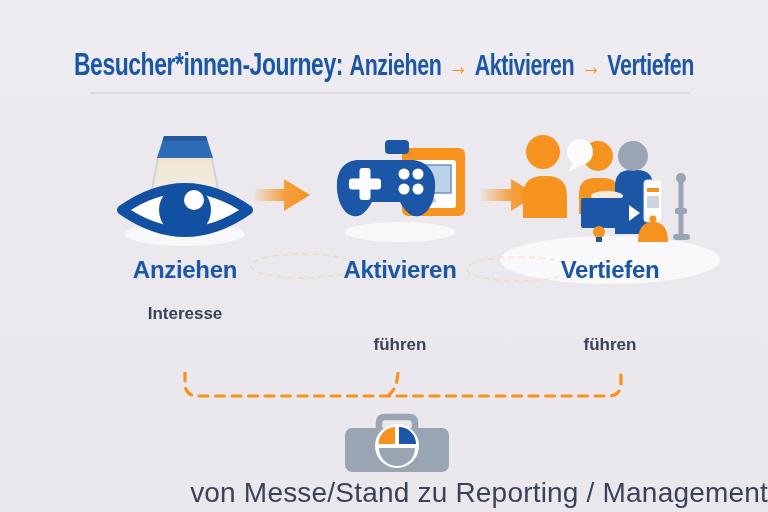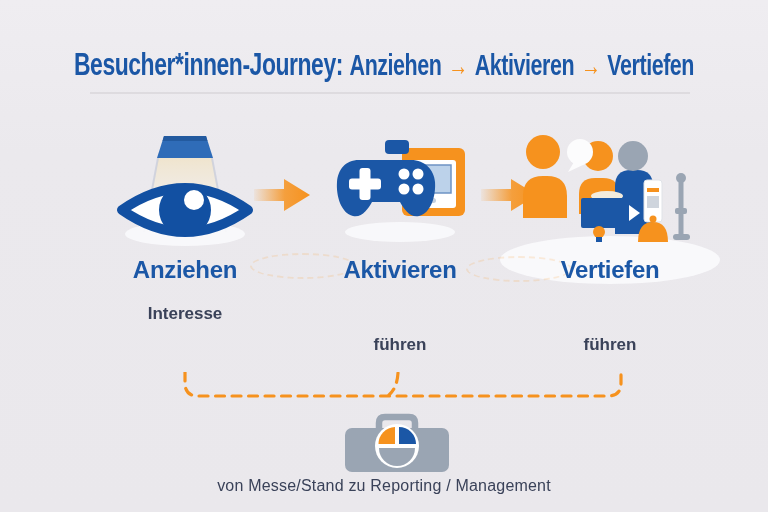--- a/index.html
+++ b/index.html
@@ -37,22 +37,22 @@
   .flow-arrow{position:absolute; top:175px; width:60px; height:40px;}
   .flow-arrow.a1{left:254px;} .flow-arrow.a2{left:481px;}
   .deco-oval{
     position:absolute; border:2px dashed rgba(246,146,30,.28); border-radius:50%;
     width:106px; height:26px; opacity:.55;
   }
   .deco-oval.o1{left:250px; top:253px;} .deco-oval.o2{left:466px; top:256px;}
   .bracket{position:absolute; left:183px; top:372px; width:440px; height:28px;}
   .toolbox{position:absolute; left:343px; top:412px; width:108px; height:62px;}
   .caption{
-    position:absolute; top:477px; left:0; width:100%; text-align:center;
-    font-size:16px; color:var(--dark); letter-spacing:.2px;
+    position:absolute; top:477px; left:0; width:100%; text-align:right;
+    font-size:28px; color:var(--dark); letter-spacing:.2px;
   }
   .f-blue{fill:var(--blue);} .f-orange{fill:var(--orange);} .f-gray{fill:var(--gray);}
   .f-white{fill:#ffffff;} .f-paper{fill:#fcfcfd;} .f-shadow{fill:#fafafc;} .s-gray{stroke:var(--gray);}
 </style>
 </head>
 <body>
 
 <div class="title">
   <span class="main">Besucher*innen-Journey:</span>
   <span class="stage-word">Anziehen</span>

